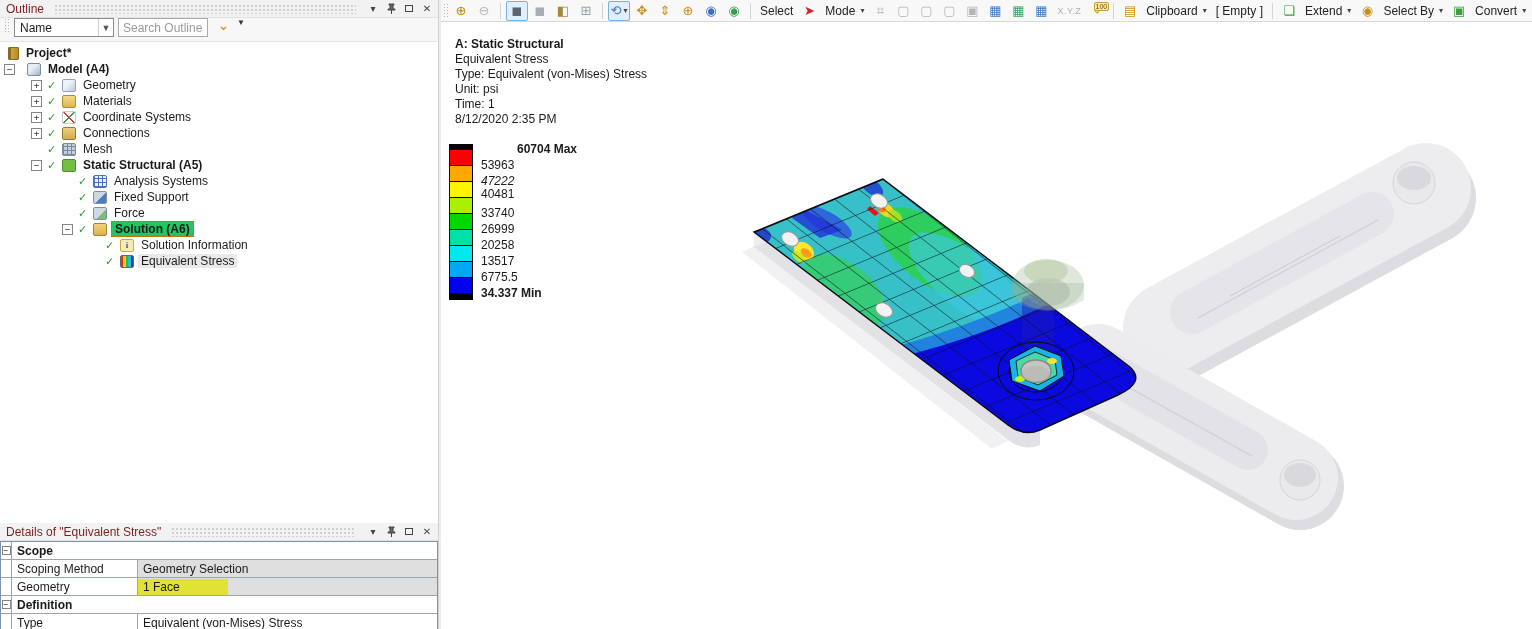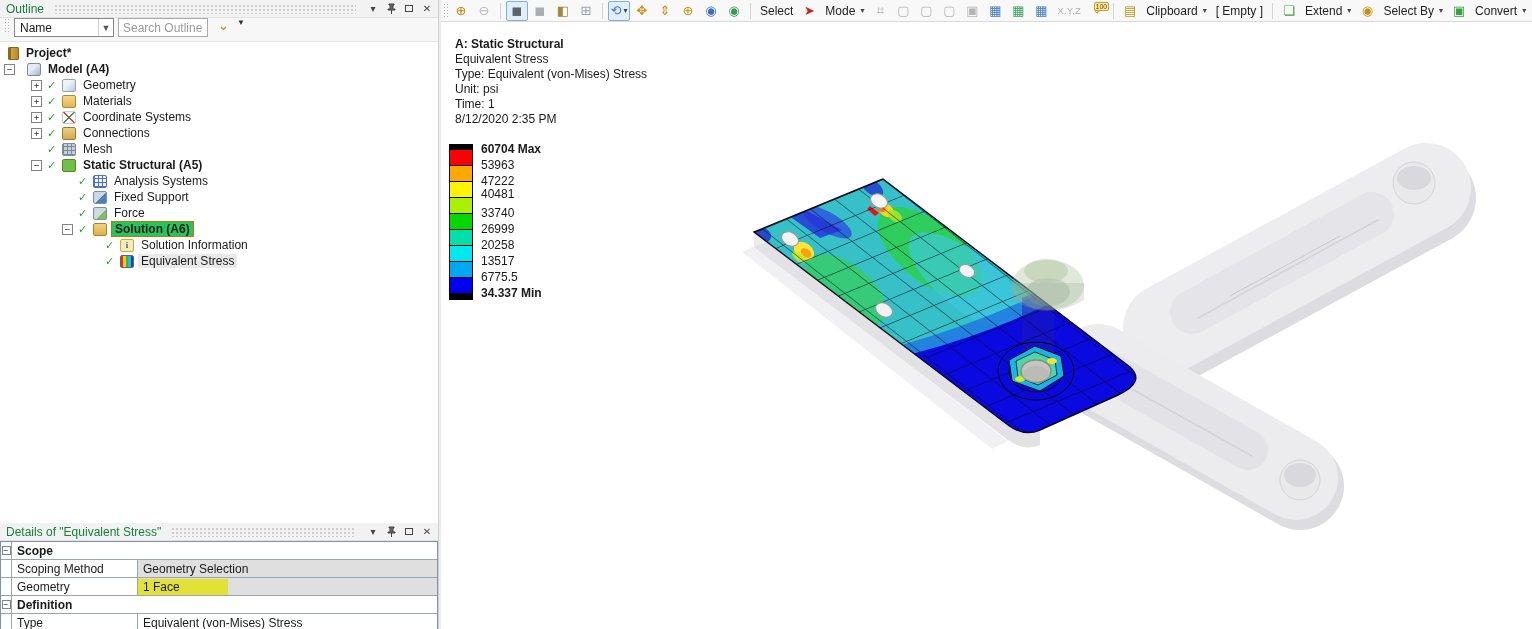--- a/index.html
+++ b/index.html
@@ -2,21 +2,21 @@
 <html><head>
 <meta charset="utf-8">
 <style>
   html,body{margin:0;padding:0;background:#fff;}
   *{box-sizing:border-box;}
   body{font-family:"Liberation Sans","DejaVu Sans",sans-serif;font-size:12px;color:#1a1a1a;}
   #app{position:relative;width:1532px;height:629px;background:#fff;overflow:hidden;}
 
   
   .panel-header{height:18px;background:#f2f2f2;display:flex;align-items:center;padding:0 4px 0 6px;gap:4px;border-bottom:1px solid #e2e2e2;}
-  .panel-header .ph-title{white-space:nowrap;color:#15803d;}
+  .panel-header .ph-title{white-space:nowrap;color:#7f1d1d;}
   .panel-header .ph-dots{flex:1;height:10px;margin:0 6px;background-image:radial-gradient(#cfcfcf 1px,transparent 1px);background-size:4px 4px;}
   .ph-btn{width:14px;height:14px;display:flex;align-items:center;justify-content:center;color:#444;font-size:10px;line-height:1;}
   .ph-box{width:8px;height:7px;border:1px solid #444;display:inline-block;}
 
   
   #outline-panel{position:absolute;left:0;top:0;width:438px;height:519px;background:#fff;}
   #filter-row{height:24px;display:flex;background:#f7f7f7;border-bottom:1px solid #e4e4e4;padding:0 4px;gap:4px;}
   .grip{width:6px;height:16px;background-image:radial-gradient(#b8b8b8 1px,transparent 1px);background-size:3px 3px;flex:none;}
   #name-combo{width:100px;height:19px;border:1px solid #8a8a8a;background:#fff;display:flex;align-items:center;padding-left:5px;}
   #name-combo .combo-arrow{margin-left:auto;width:15px;height:17px;border-left:1px solid #d0d0d0;display:flex;align-items:center;justify-content:center;color:#555;font-size:9px;}
@@ -468,23 +468,23 @@
           <div class="lg-cell" style="background: rgb(255, 168, 0);"></div>
           <div class="lg-cell" style="background: rgb(255, 244, 0);"></div>
           <div class="lg-cell" style="background: rgb(170, 240, 0);"></div>
           <div class="lg-cell" style="background: rgb(0, 216, 0);"></div>
           <div class="lg-cell" style="background: rgb(0, 224, 168);"></div>
           <div class="lg-cell" style="background: rgb(0, 232, 240);"></div>
           <div class="lg-cell" style="background: rgb(0, 168, 244);"></div>
           <div class="lg-cell" style="background: rgb(0, 0, 240);"></div>
           <div class="lg-cap"></div>
         </div>
-        <span class="lg-label strong" style="top: -2px;">60704 Max</span>
+        <span class="lg-label strong" style="top: -2px; margin-left: 36px;">60704 Max</span>
         <span class="lg-label" style="top: 14px;">53963</span>
-        <span class="lg-label" style="top: 30px;">47222</span>
+        <span class="lg-label" style="top: 30px; font-style: italic;">47222</span>
         <span class="lg-label" style="top: 43px;">40481</span>
         <span class="lg-label" style="top: 62px;">33740</span>
         <span class="lg-label" style="top: 78px;">26999</span>
         <span class="lg-label" style="top: 94px;">20258</span>
         <span class="lg-label" style="top: 110px;">13517</span>
         <span class="lg-label" style="top: 126px;">6775.5</span>
         <span class="lg-label strong" style="top: 142px;">34.337 Min</span>
       </div>
   </div>
 </div>

